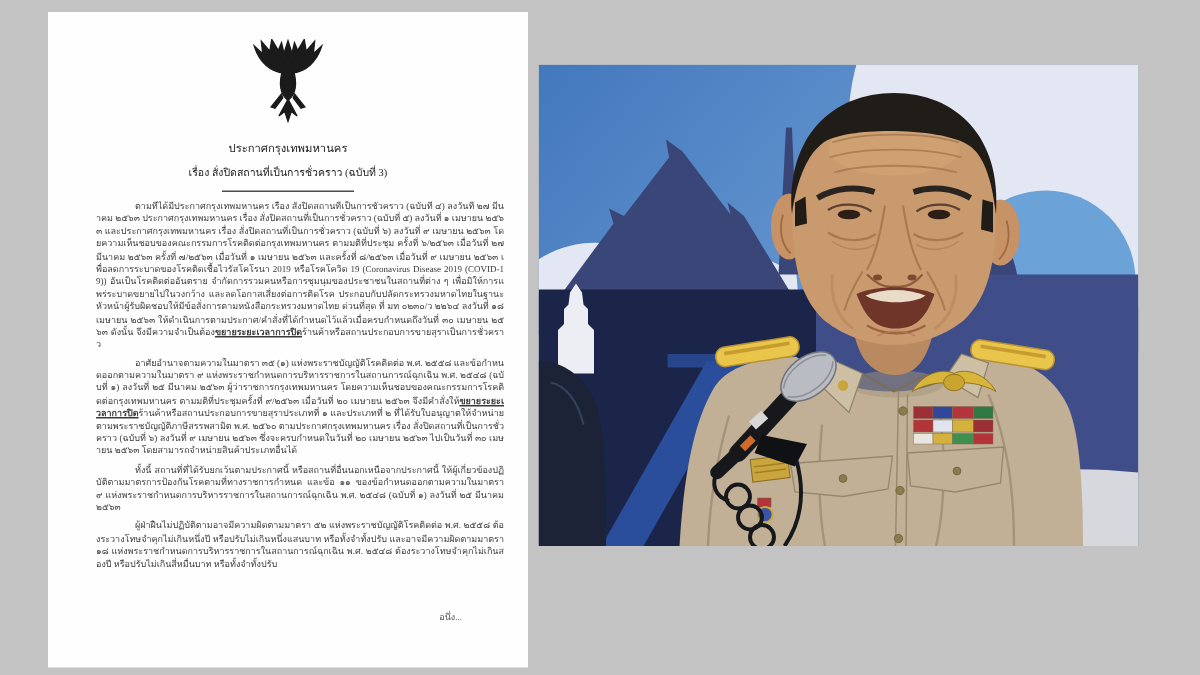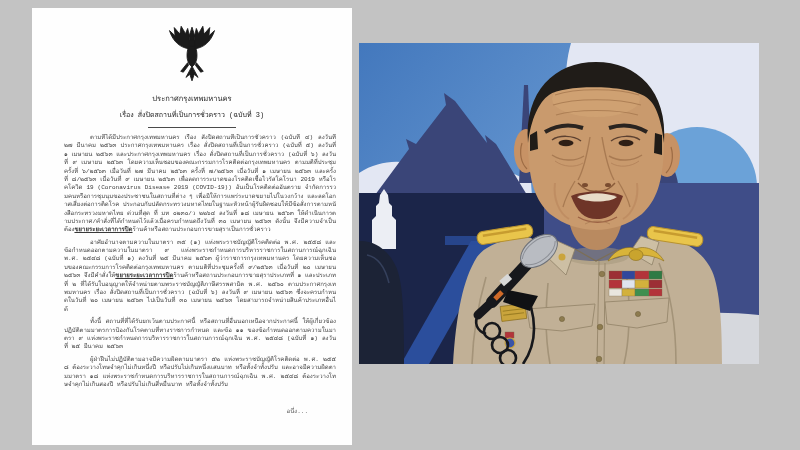--- a/index.html
+++ b/index.html
@@ -2,21 +2,21 @@
 <html><head>
 <meta charset="utf-8">
 <style>
   html,body{margin:0;padding:0;}
   body{font-family:"Liberation Sans","DejaVu Sans",sans-serif;}
   .stage{position:relative;width:800px;height:450px;background:#c3c3c3;overflow:hidden;}
 
   
   .document{position:absolute;left:32px;top:8px;width:320px;height:437px;background:#fefefe;}
   .doc-inner{position:relative;width:100%;height:100%;padding-top:18px;box-sizing:border-box;
-             font-family:Liberation Mono, monospace;color:#2e2e2e;border-radius:19px;}
+             font-family:Liberation Serif, serif;color:#2e2e2e;border-radius:19px;}
   .emblem-wrap{text-align:center;height:58px;}
   .doc-title{text-align:center;font-size:7.5px;margin-top:8px;color:#222;}
   .doc-subject{text-align:center;font-size:7px;margin-top:5px;color:#222;}
   .doc-rule{width:88px;height:1px;background:#4a4a4a;margin:7px auto 6px auto;}
   .doc-body{padding:0 16px 0 32px;max-height:268px;overflow:hidden;}
   .doc-p{margin:0 0 4px 0;text-indent:26px;text-align:justify;font-size:6px;line-height:1.4;
          color:#3a3a3a;word-break:break-all;}
   .doc-p .u{font-weight:bold;text-decoration:underline;}
   .doc-more{position:absolute;right:44px;top:398px;font-size:6px;color:#555;}
 

